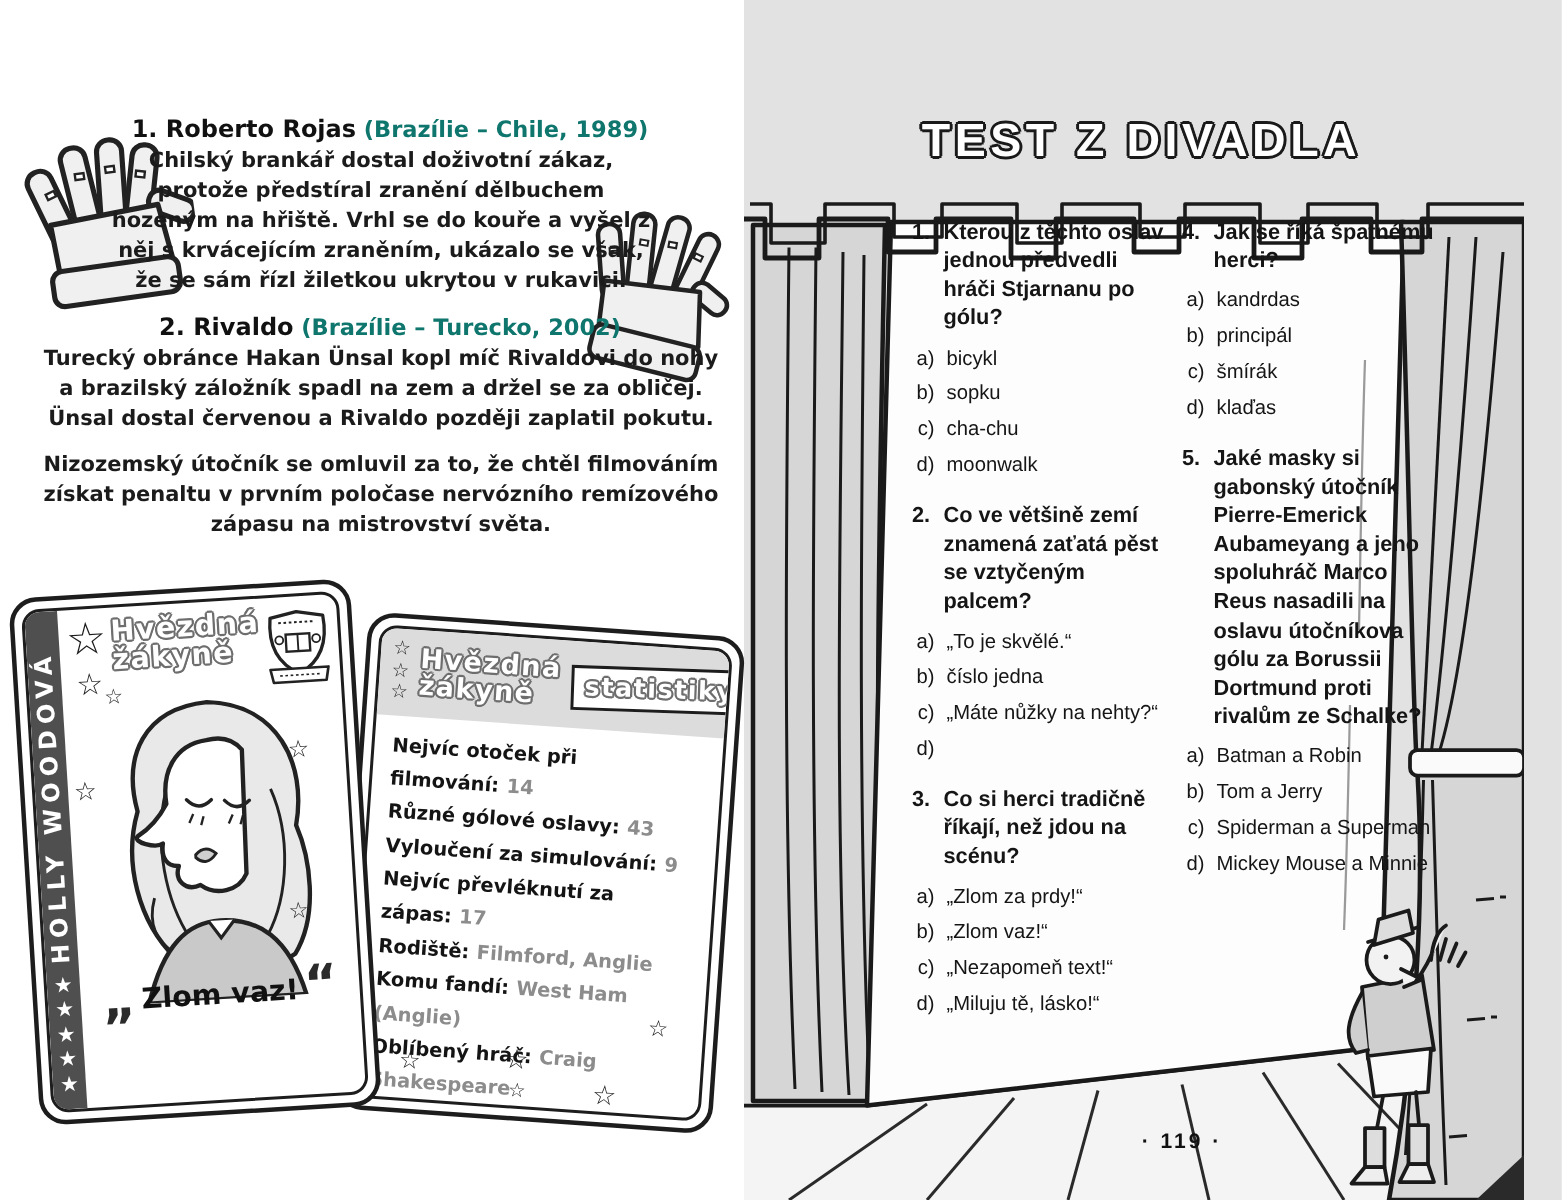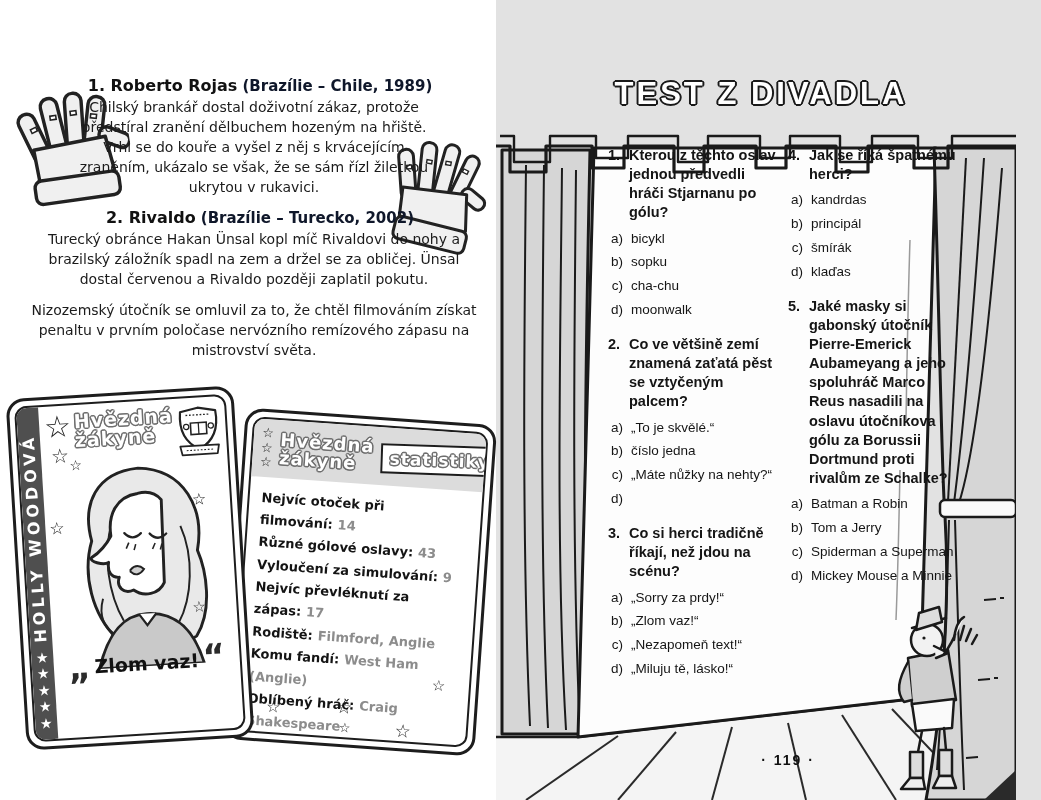--- a/index.html
+++ b/index.html
@@ -16,22 +16,22 @@
   .outline-gray{color:#fff;font-weight:bold;
     text-shadow:1.5px 0 0 #6e6e6e,-1.5px 0 0 #6e6e6e,0 1.5px 0 #6e6e6e,0 -1.5px 0 #6e6e6e,
       1px 1px 0 #6e6e6e,-1px 1px 0 #6e6e6e,1px -1px 0 #6e6e6e,-1px -1px 0 #6e6e6e;}
 
   
   .headline{position:absolute;top:42px;left:0;width:100%;text-align:center;margin:0;
     font-size:23px;letter-spacing:2px;}
   .entries{position:absolute;top:76px;left:26px;right:26px;text-align:center;}
   .entry{margin-bottom:11px;}
   .entry-name{font-size:16px;font-weight:bold;color:#111;}
-  .entry-origin{font-size:15px;font-weight:bold;color:#0f172a;}
-  .entry-body{margin:3px 12px 0 0;font-size:14px;line-height:1.42;font-weight:400;color:#1b1b1b;}
+  .entry-origin{font-size:15px;font-weight:bold;color:#0f766e;}
+  .entry-body{margin:3px 12px 0 0;font-size:14px;line-height:1.42;font-weight:700;color:#1b1b1b;}
   .entry-body.narrow{padding:0 42px;}
   .glove{position:absolute;}
   .glove-left{left:12px;top:88px;width:118px;height:118px;transform:rotate(-8deg);}
   .glove-right{left:384px;top:124px;width:104px;height:150px;transform:rotate(10deg);}
 
   
   .card{position:absolute;background:#fff;border:3px solid #1d1d1d;border-radius:18px;padding:5px;
         box-sizing:border-box;}
   .card-inner{border:2.5px solid #1d1d1d;border-radius:12px;overflow:hidden;height:100%;
         display:flex;box-sizing:border-box;background:#fff;}
@@ -362,21 +362,21 @@
             <span class="opt-letter">d)</span>
           </div>
       </div>
       <div class="question">
         <div class="q-head">
           <span class="q-num">3.</span>
           <span class="q-text">Co si herci tradičně říkají, než jdou na scénu?</span>
         </div>
         <div class="option">
             <span class="opt-letter">a)</span>
-            <span class="opt-text">„Sorry za prdy!“</span>
+            <span class="opt-text">„Zlom za prdy!“</span>
           </div>
         <div class="option">
             <span class="opt-letter">b)</span>
             <span class="opt-text">„Zlom vaz!“</span>
           </div>
         <div class="option">
             <span class="opt-letter">c)</span>
             <span class="opt-text">„Nezapomeň text!“</span>
           </div>
         <div class="option">

